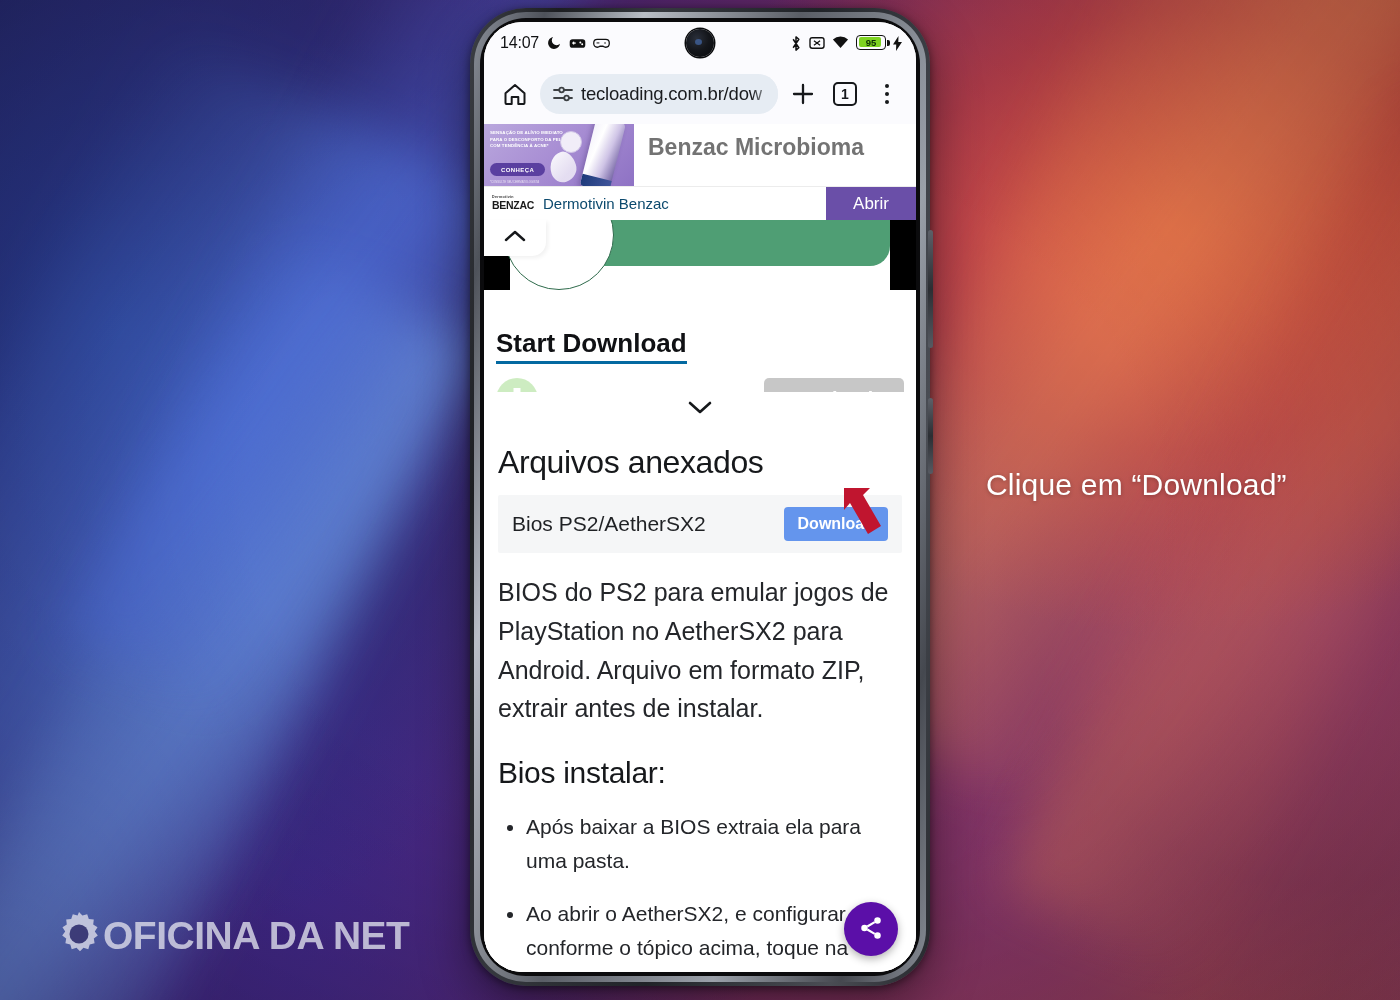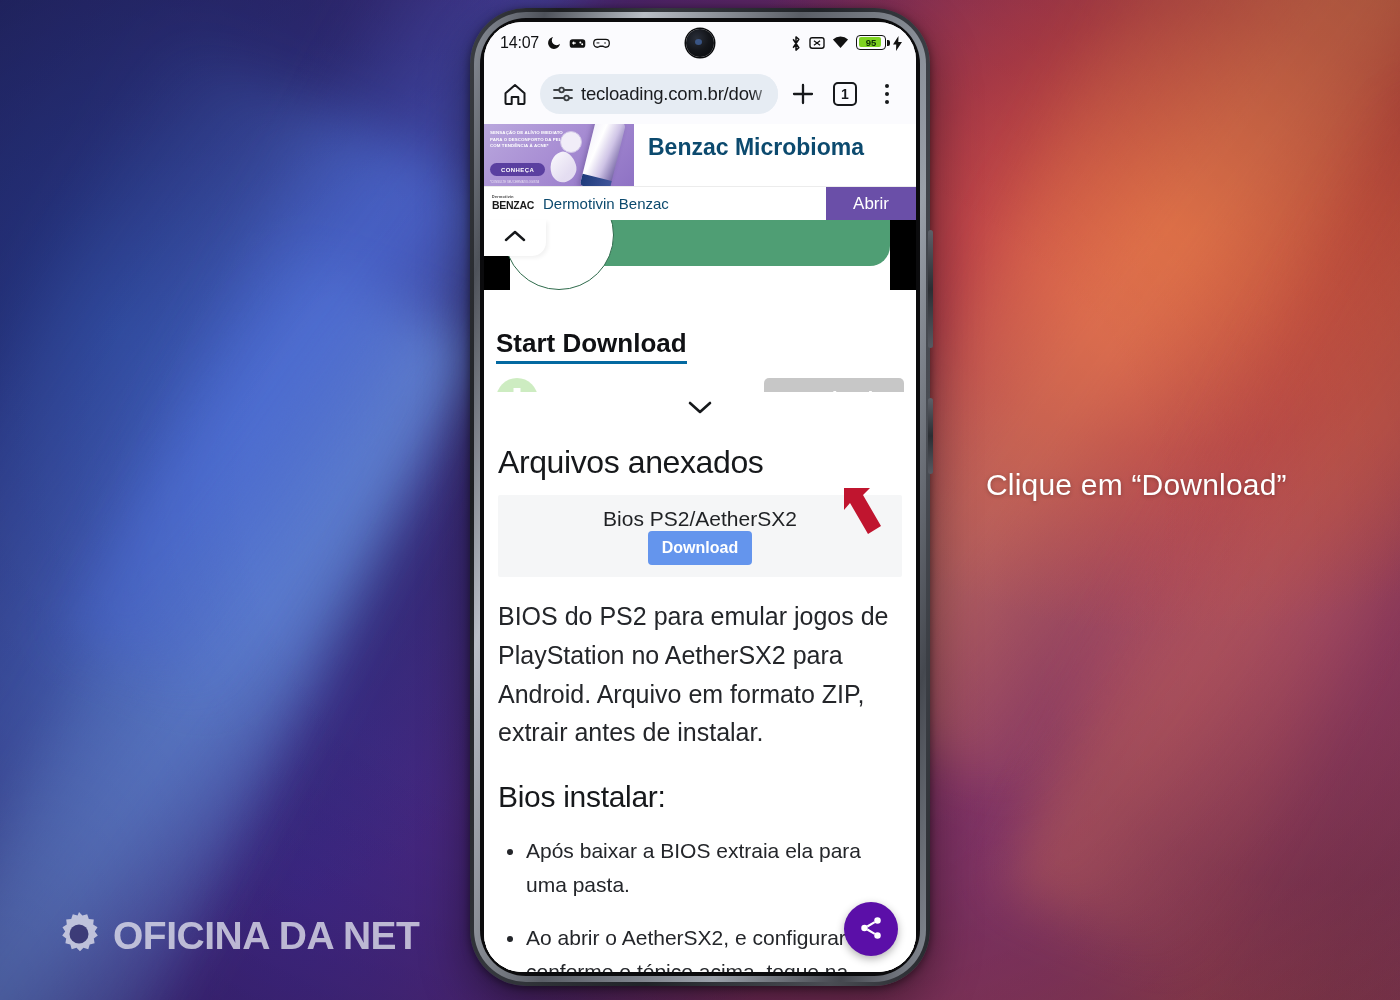--- a/index.html
+++ b/index.html
@@ -266,21 +266,21 @@
     transform: rotate(-18deg);
     opacity: 0.95;
   }
   .ad-headline {
     flex: 1 1 auto;
     padding: 0 10px 0 14px;
     display: flex; flex-direction: column; justify-content: center;
     overflow: hidden;
   }
   .ad-headline-l1 {
-    font-size: 23px; font-weight: 700; color: #0c4a6e;
+    font-size: 23px; font-weight: 700; color: #737373;
     line-height: 1.0;
     margin-top: -16px;
     white-space: nowrap;
   }
   .ad-headline-l2 {
     font-size: 23px; font-weight: 700; color: #16181b;
     line-height: 1.25;
     white-space: nowrap;
   }
   .ad-footer {
@@ -417,21 +417,20 @@
   .h-attached {
     font-size: 32px; font-weight: 400; color: #16181b;
     letter-spacing: -0.4px;
     margin: 14px 0 14px 0;
   }
   .file-row {
     background: #f5f6f7;
     display: flex; align-items: center;
     padding: 12px 14px;
     border-radius: 2px;
-    flex-direction: column;
   }
   .file-name {
     font-size: 21px; color: #1f2124;
     flex: 1 1 auto;
   }
   .dl-btn {
     flex: 0 0 auto;
     background: #6495ed;
     color: #fff;
     font-size: 16px; font-weight: 700;
@@ -492,21 +491,21 @@
     letter-spacing: 0.2px;
     z-index: 40;
     text-shadow: 0 1px 4px rgba(0,0,0,0.28);
     white-space: nowrap;
   }
 
   
   .watermark {
     position: absolute;
     left: 55px; bottom: 38px;
-    display: flex; align-items: center; gap: 10px;
+    display: flex; align-items: center; 
     z-index: 40;
     opacity: 0.82;
   }
   .wm-text {
     font-size: 39px;
     font-weight: 800;
     color: #d9d9e8;
     letter-spacing: -0.5px;
   }
 </style>

